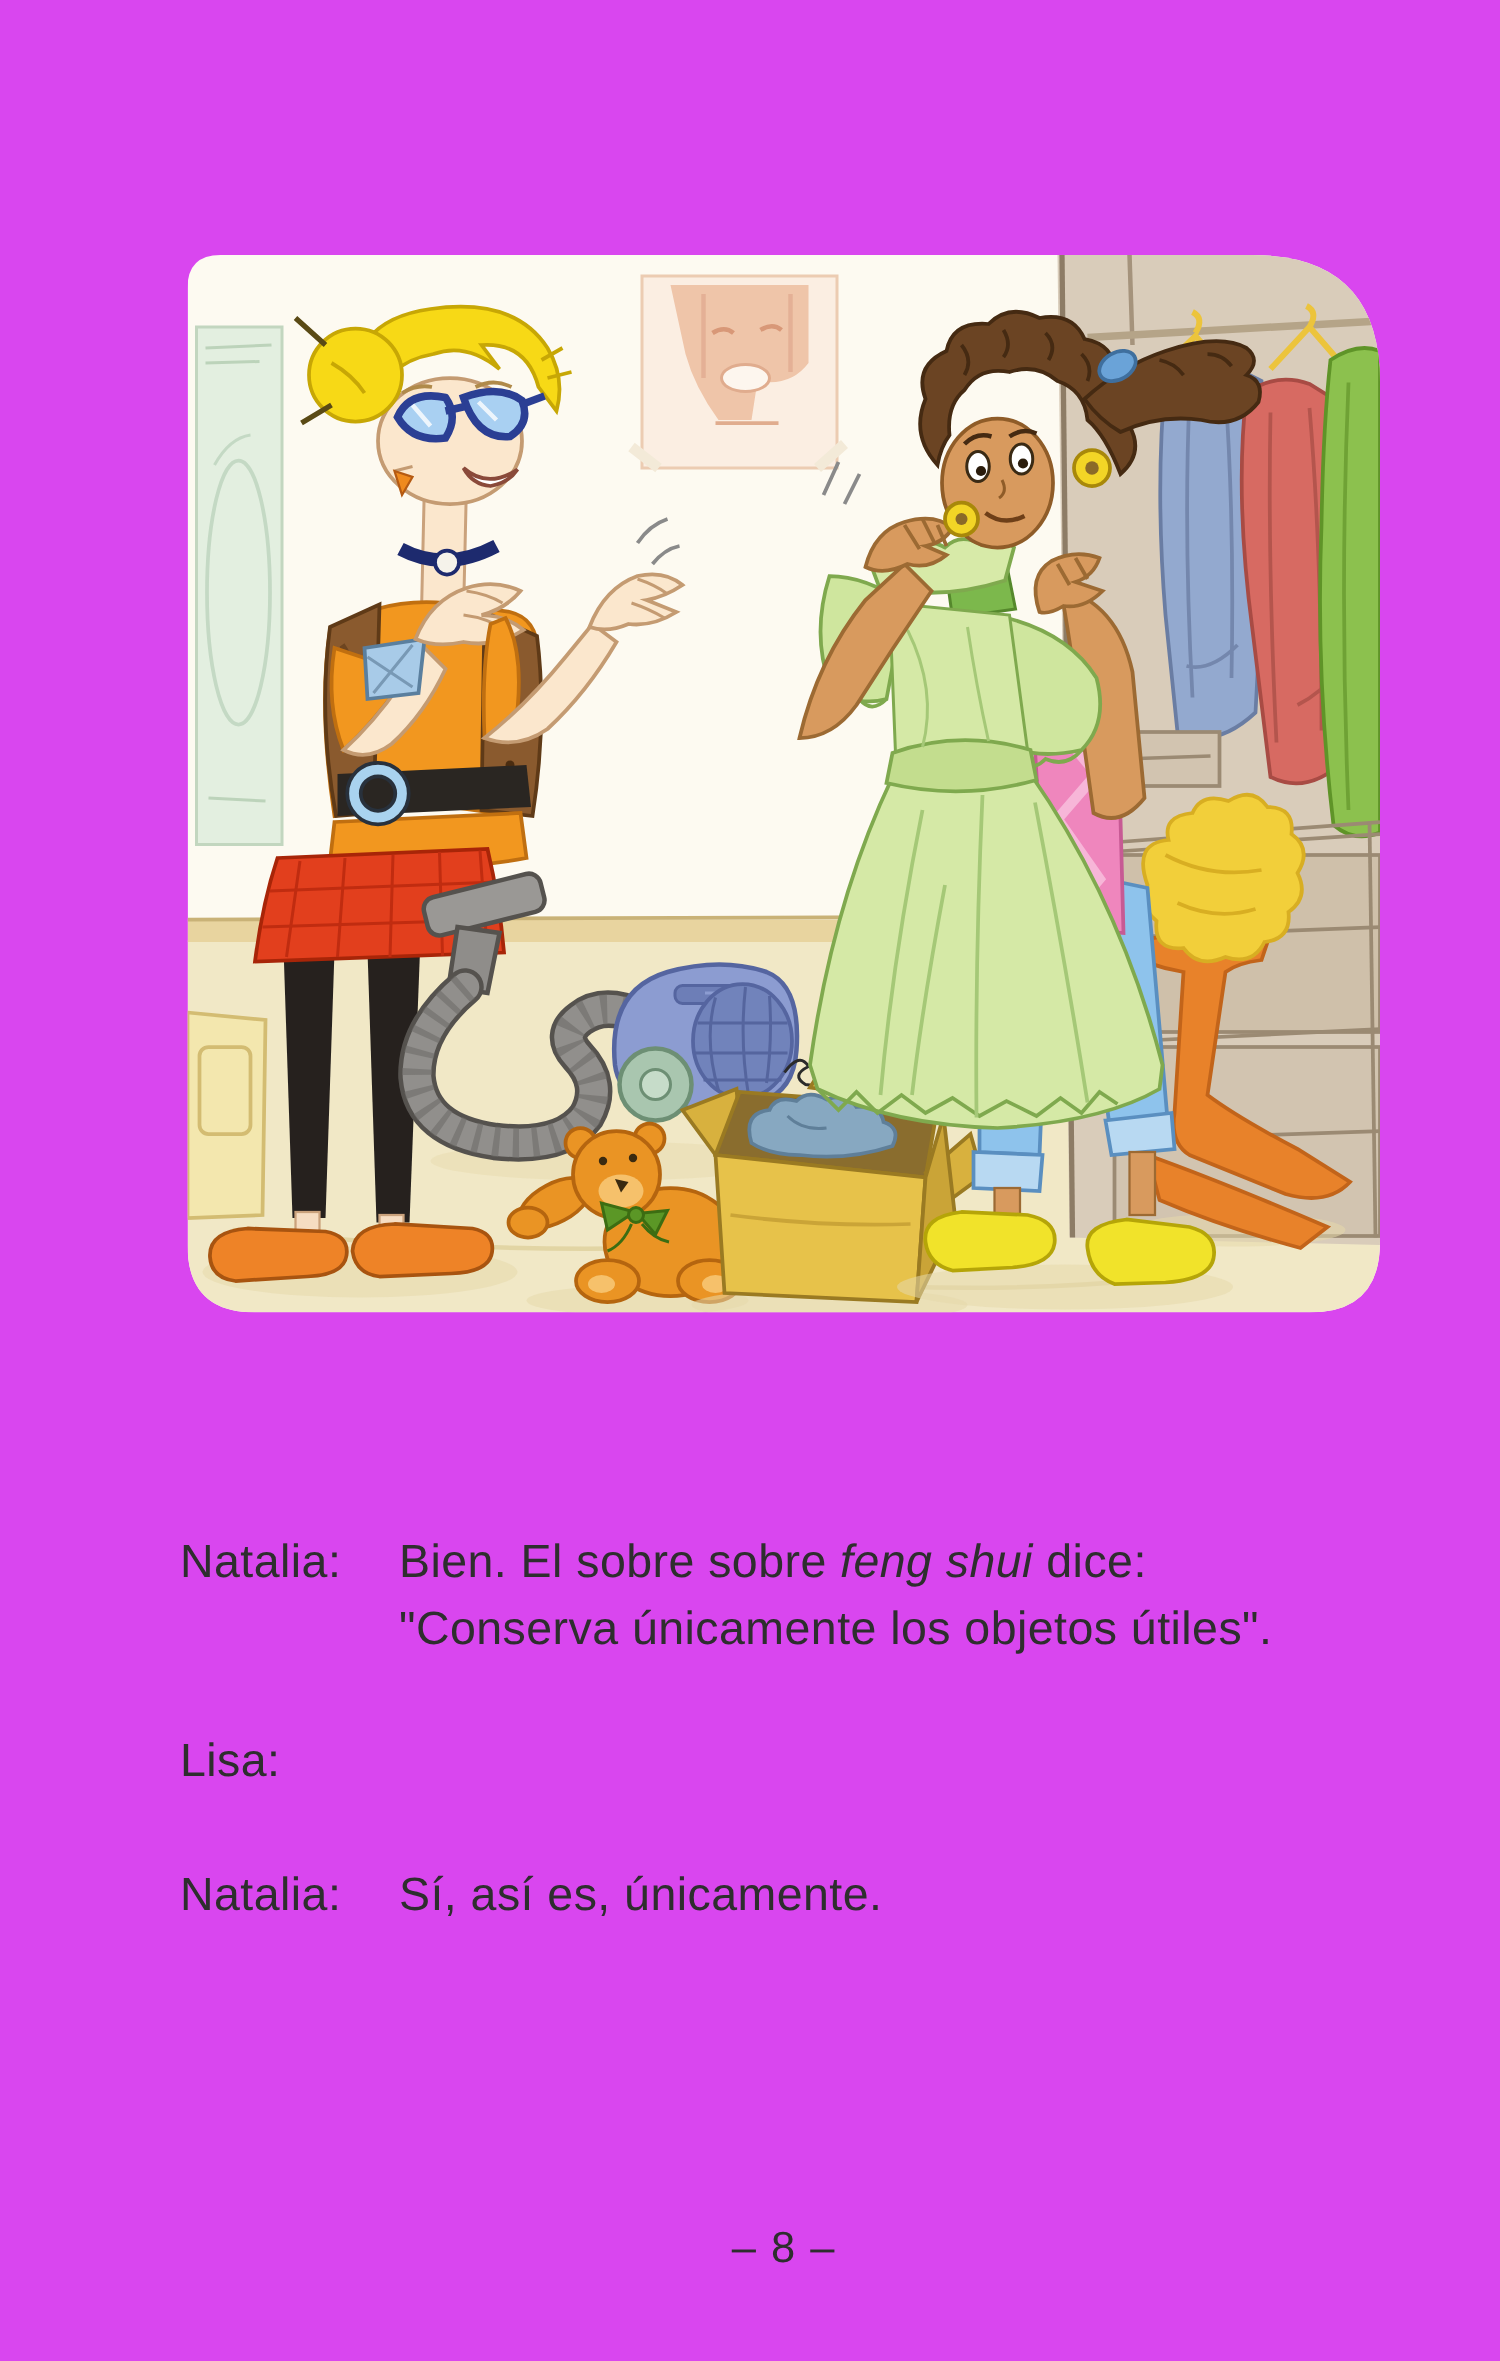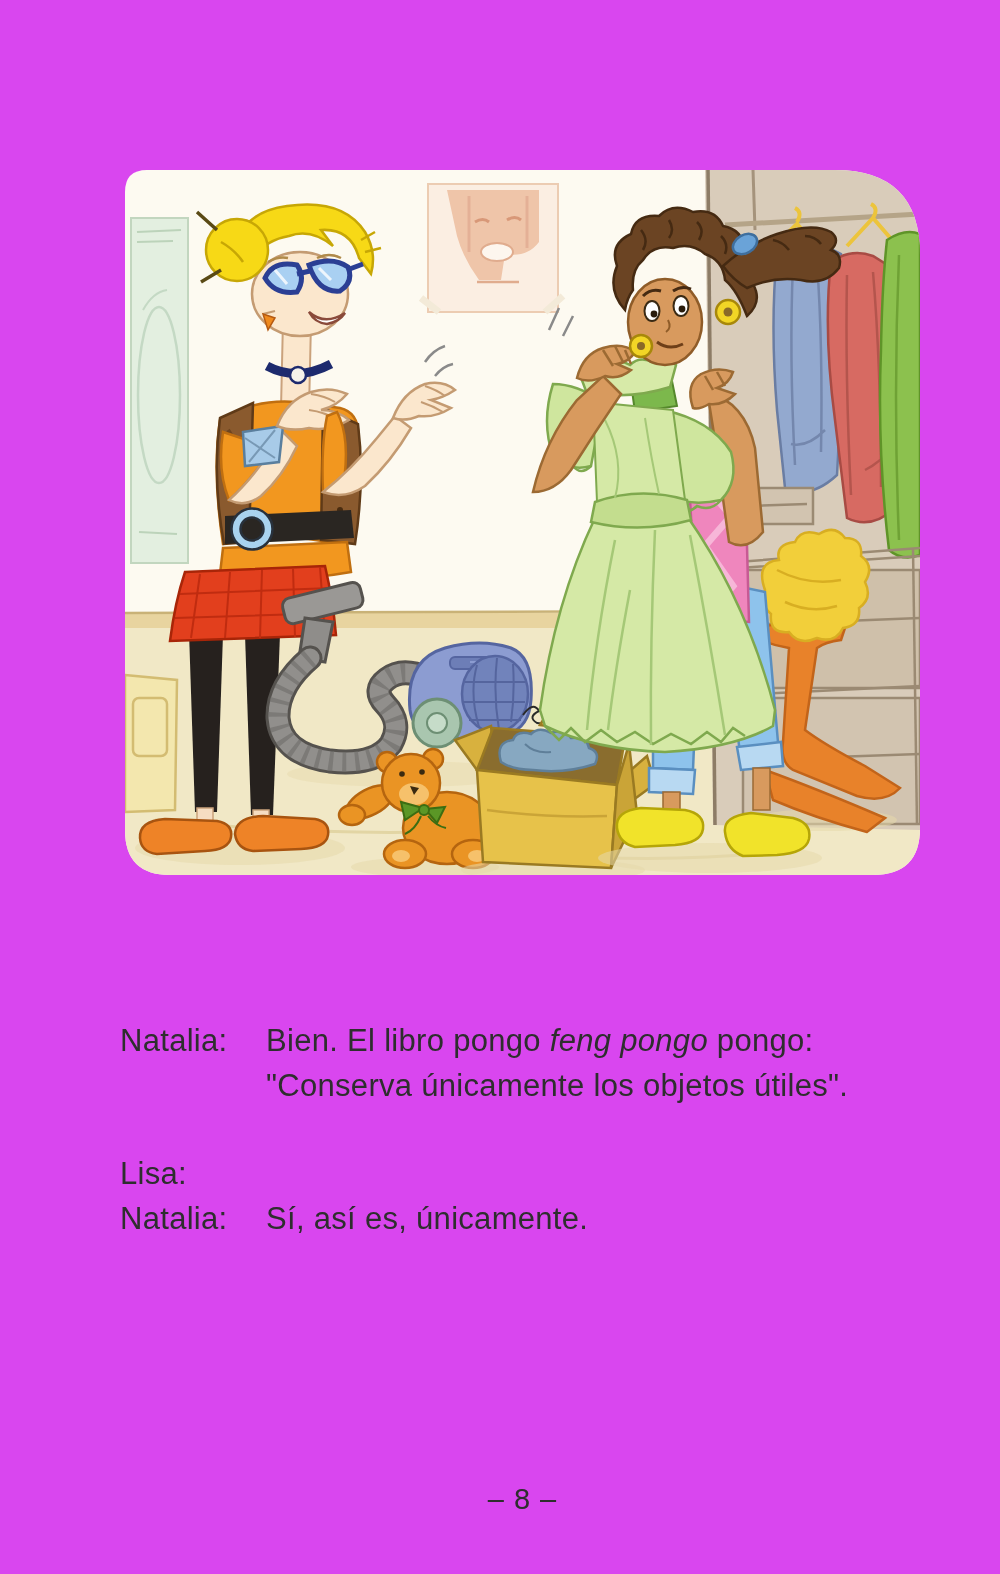--- a/index.html
+++ b/index.html
@@ -11,21 +11,21 @@
   .illustration{
     position:absolute; left:125px; top:170px; width:795px; height:705px; margin:0;
   }
   .illustration svg{display:block;width:100%;height:100%;}
   .dialogue{
     position:absolute; left:120px; top:1018px; width:845px;
     font-size:31px; line-height:45px; letter-spacing:.3px; color:#2e2e2e;
   }
   .dialogue-row{display:grid; grid-template-columns:146px 1fr;}
   .row-gap-1{margin-bottom:43px;}
-  .row-gap-2{}
+  .row-gap-2{margin-bottom:44px;}
   .speaker{white-space:nowrap;}
   .speech{margin:0;}
   .speech em{font-style:italic;}
   .page-footer{
     position:absolute; left:125px; top:1483px; width:795px; text-align:center;
     font-size:29px; color:#2e2e2e; letter-spacing:1px;
   }
 </style>
 </head>
 <body>
@@ -318,21 +318,21 @@
           </g>
         </g>
       </g>
     </svg>
   </figure>
 
   <section class="dialogue">
 
     <div class="dialogue-row row-gap-1">
       <span class="speaker">Natalia:</span>
-      <p class="speech"><span>Bien. El libro pongo </span><em>feng pongo</em><span> pongo:</span><br>
+      <p class="speech"><span>Bien. El sobre sobre </span><em>feng shui</em><span> dice:</span><br>
         <span>"Conserva únicamente los objetos útiles".</span>
       </p>
     </div>
 
     <div class="dialogue-row row-gap-2">
       <span class="speaker">Lisa:</span>
     </div>
 
     <div class="dialogue-row">
       <span class="speaker">Natalia:</span>

